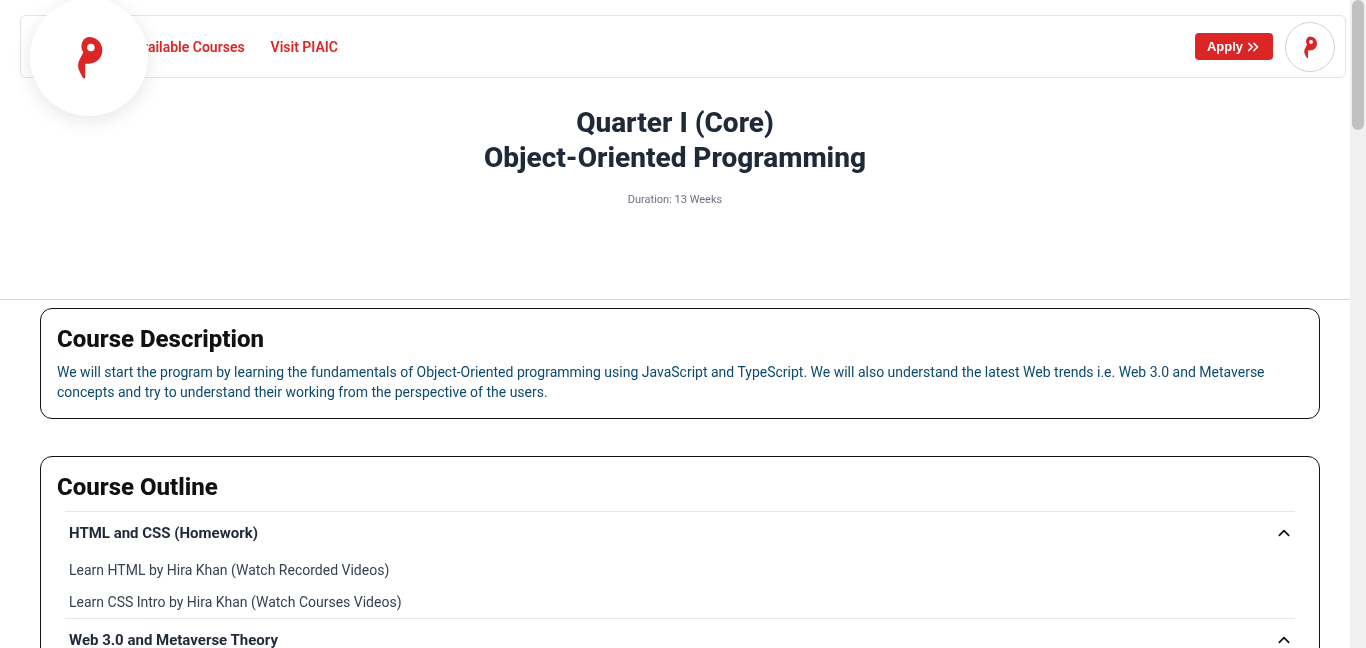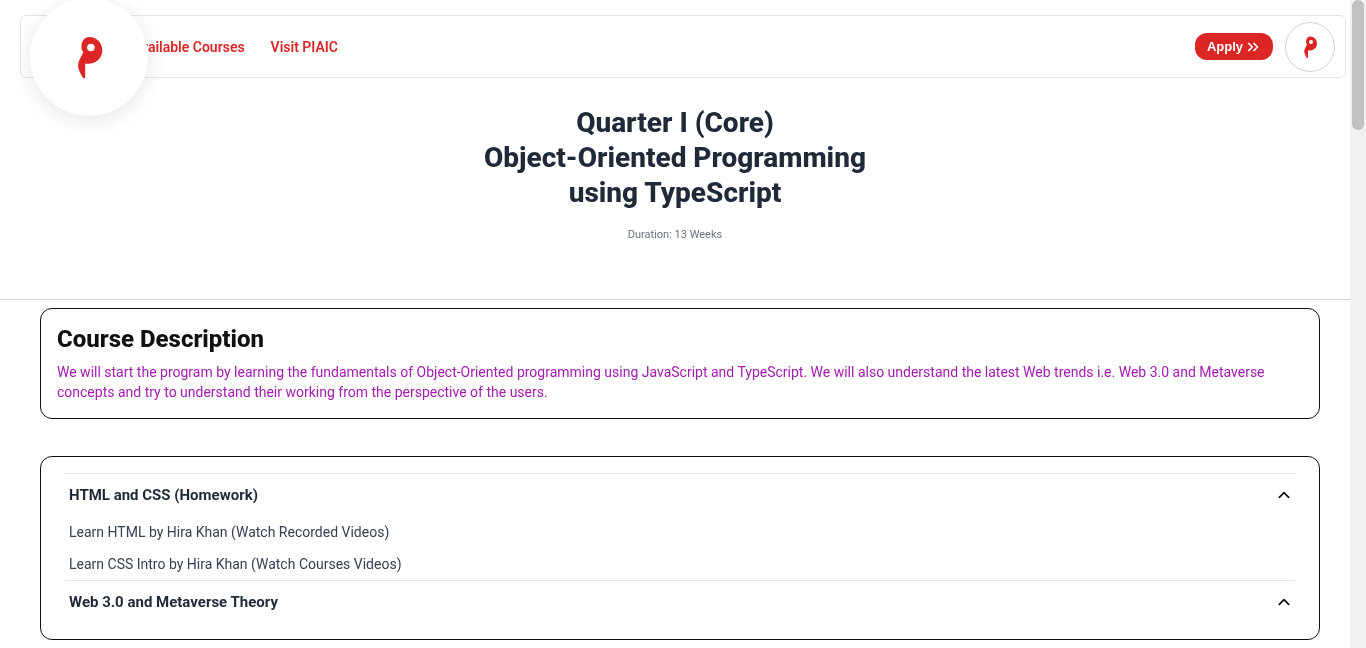--- a/index.html
+++ b/index.html
@@ -72,21 +72,21 @@
       cursor: pointer;
       text-decoration: none;
     }
     .nav-spacer {
       flex: 1;
     }
     .apply-btn {
       background: #dc2626;
       color: #fff;
       border: none;
-      border-radius: 12px;
+      border-radius: 4px;
       padding: 6px 12px;
       font-size: 13px;
       font-weight: 600;
       cursor: pointer;
       display: flex;
       align-items: center;
       gap: 4px;
     }
     .secondary-logo {
       width: 50px;
@@ -145,21 +145,21 @@
       top: 456px;
     }
     .card-title {
       font-size: 24px;
       font-weight: 800;
       color: #111;
       margin-bottom: 10px;
     }
     .card-text {
       font-size: 14px;
-      color: #a21caf;
+      color: #0c4a6e;
       line-height: 1.4;
     }
     .outline-list {
       padding: 0 8px;
     }
     .outline-section {
       border-top: 1px solid #e5e7eb;
       padding: 12px 4px;
       display: flex;
       align-items: center;
@@ -211,33 +211,33 @@
       <path d="M 20 4 C 28 4 34 10 34 18 C 34 26 28 32 20 32 L 16 32 L 16 46 C 16 48 14 48 13 46 L 10 40 C 8 36 8 32 10 28 L 14 20 C 14 20 12 18 12 14 C 12 8 16 4 20 4 Z" fill="#dc2626"></path>
       <circle cx="22" cy="15" r="4" fill="#fff"></circle>
     </svg>
   </div>
 </div>
 
 <div class="hero">
   <h1 class="hero-title">
     <span>Quarter I (Core)</span><br>
     <span>Object-Oriented Programming</span><br>
-    <span>using TypeScript</span>
   </h1>
   <p class="hero-duration">Duration: 13 Weeks</p>
 </div>
 
 <div class="divider"></div>
 
 <div class="card card-description">
   <h2 class="card-title">Course Description</h2>
   <p class="card-text">We will start the program by learning the fundamentals of Object-Oriented programming using JavaScript and TypeScript. We will also understand the latest Web trends i.e. Web 3.0 and Metaverse concepts and try to understand their working from the perspective of the users.</p>
 </div>
 
 <div class="card card-outline">
+  <h2 class="card-title">Course Outline</h2>
   <div class="outline-list">
 
     <div class="outline-section">
       <span class="outline-section-title">HTML and CSS (Homework)</span>
       <svg class="chevron-icon" viewBox="0 0 12 12">
         <path d="M2 8 L6 4 L10 8" stroke="#111" stroke-width="1.5" fill="none" stroke-linecap="round" stroke-linejoin="round"></path>
       </svg>
     </div>
     <div class="outline-item">Learn HTML by Hira Khan (Watch Recorded Videos)</div>
     <div class="outline-item">Learn CSS Intro by Hira Khan (Watch Courses Videos)</div>

